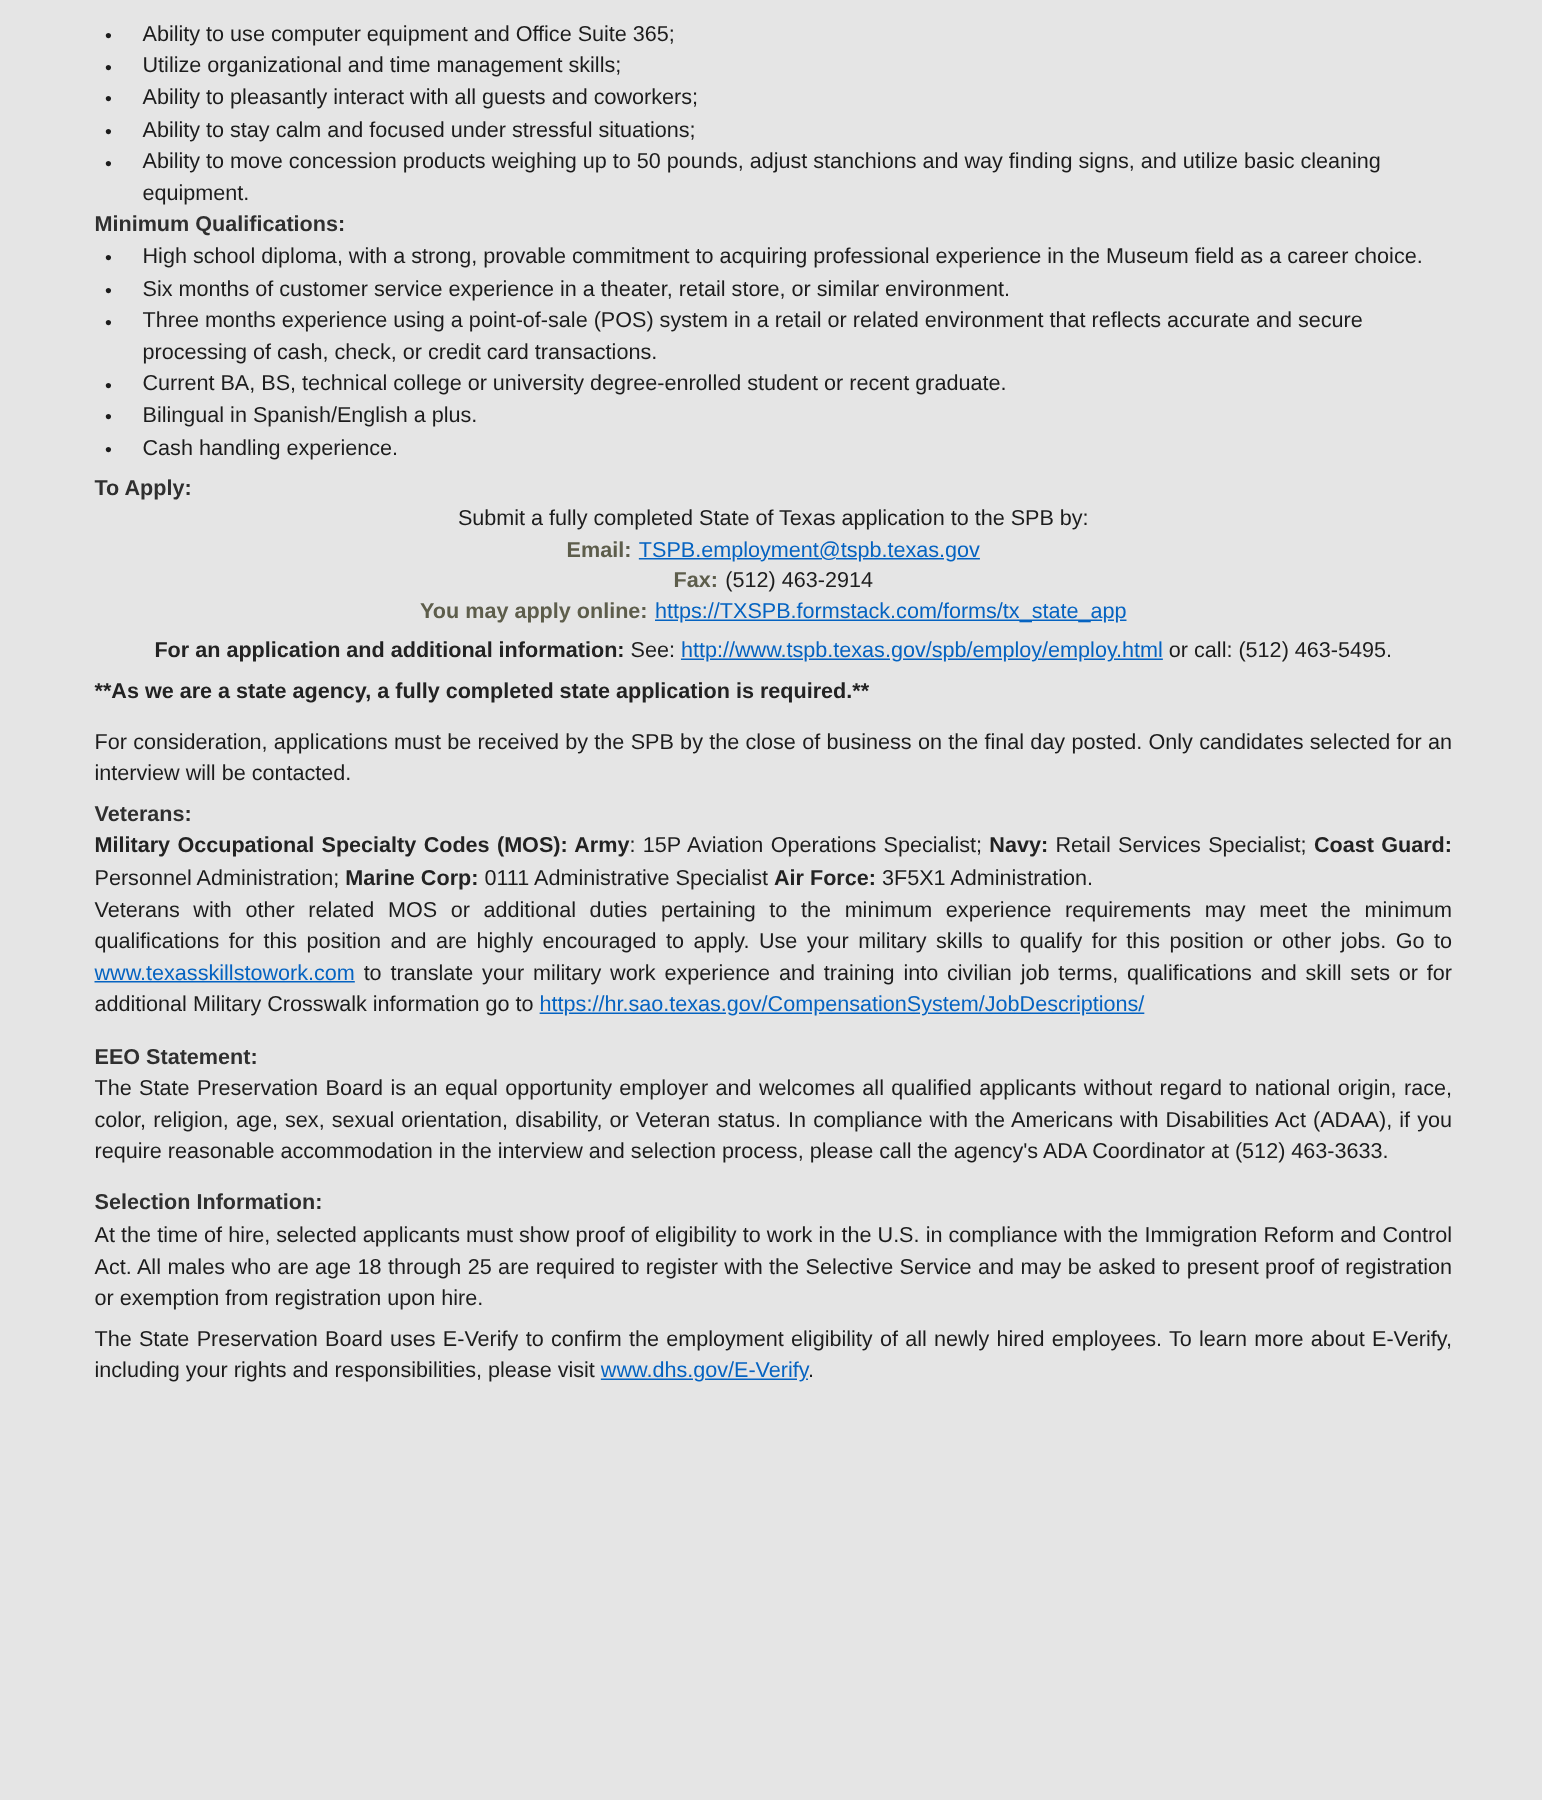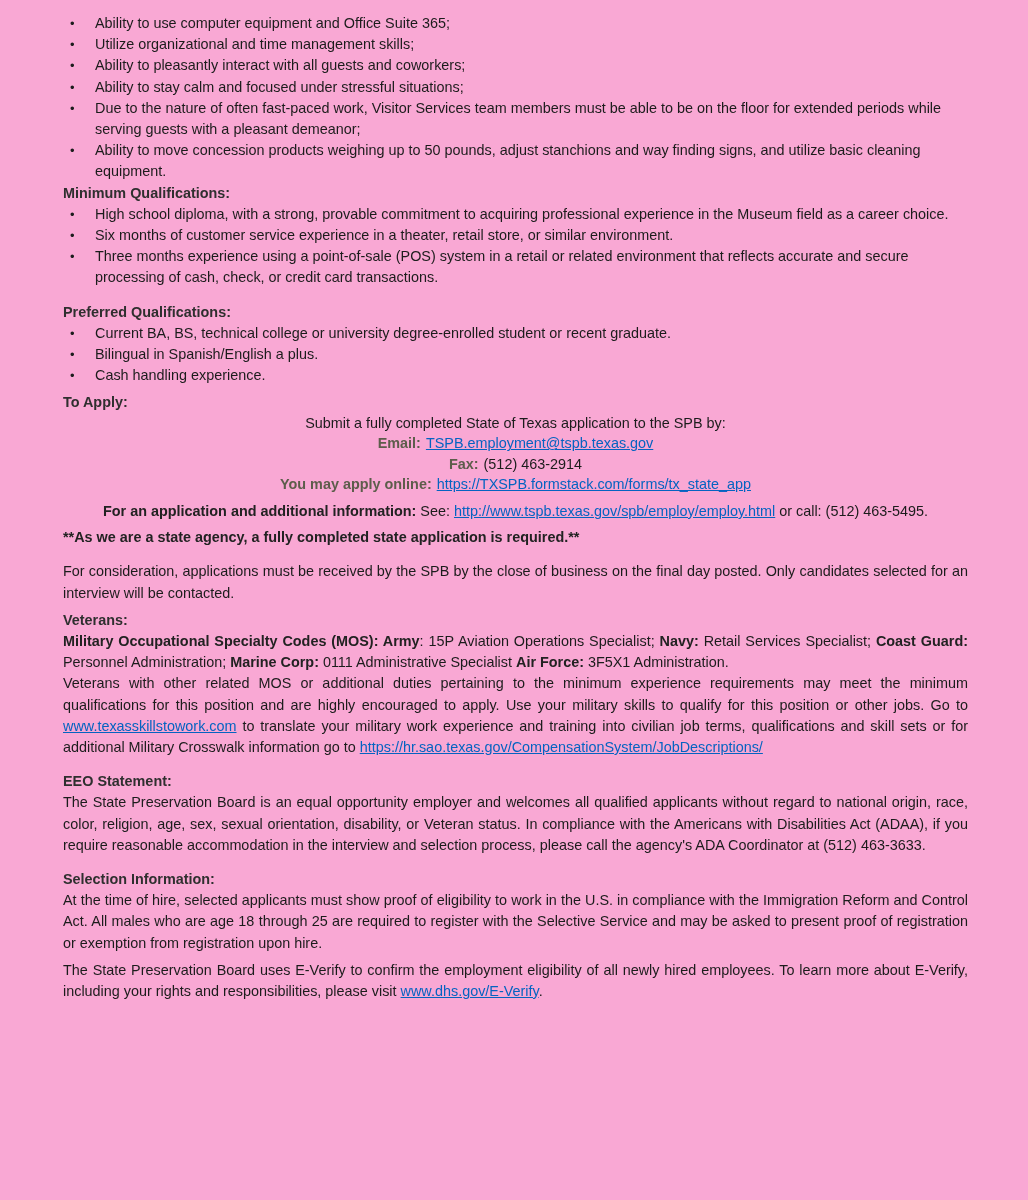--- a/index.html
+++ b/index.html
@@ -5,21 +5,21 @@
   html, body {
     margin: 0;
     padding: 0;
     background: #ffffff;
   }
   .page {
     width: 1028px;
     height: 1200px;
     box-sizing: border-box;
     padding: 13px 60px 10px 63px;
-    background: #f9a8d4;
+    background: #e5e5e5;
     font-family: "Liberation Sans", sans-serif;
     font-size: 14.4px;
     line-height: 21.2px;
     color: #1c1c1c;
     overflow: hidden;
   }
   p { margin: 0; }
   ul.bullets {
     margin: 0;
     padding: 0;
@@ -63,32 +63,30 @@
 </head>
 <body>
 
 <div class="page">
 
   <ul class="bullets">
     <li>Ability to use computer equipment and Office Suite 365;</li>
     <li>Utilize organizational and time management skills;</li>
     <li>Ability to pleasantly interact with all guests and coworkers;</li>
     <li>Ability to stay calm and focused under stressful situations;</li>
-    <li>Due to the nature of often fast-paced work, Visitor Services team members must be able to be on the floor for extended periods while serving guests with a pleasant demeanor;</li>
     <li>Ability to move concession products weighing up to 50 pounds, adjust stanchions and way finding signs, and utilize basic cleaning equipment.</li>
   </ul>
 
   <p class="heading mt-lg">Minimum Qualifications:</p>
   <ul class="bullets">
     <li>High school diploma, with a strong, provable commitment to acquiring professional experience in the Museum field as a career choice.</li>
     <li>Six months of customer service experience in a theater, retail store, or similar environment.</li>
     <li>Three months experience using a point-of-sale (POS) system in a retail or related environment that reflects accurate and secure processing of cash, check, or credit card transactions.</li>
   </ul>
 
-  <p class="heading mt-md">Preferred Qualifications:</p>
   <ul class="bullets">
     <li>Current BA, BS, technical college or university degree-enrolled student or recent graduate.</li>
     <li>Bilingual in Spanish/English a plus.</li>
     <li>Cash handling experience.</li>
   </ul>
 
   <p class="heading mt-xl apply-line">To Apply:</p>
   <p class="para apply-line">Submit a fully completed State of Texas application to the SPB by:</p>
   <p class="para apply-line">
     <span class="olabel">Email:</span><a class="link">TSPB.employment@tspb.texas.gov</a>

